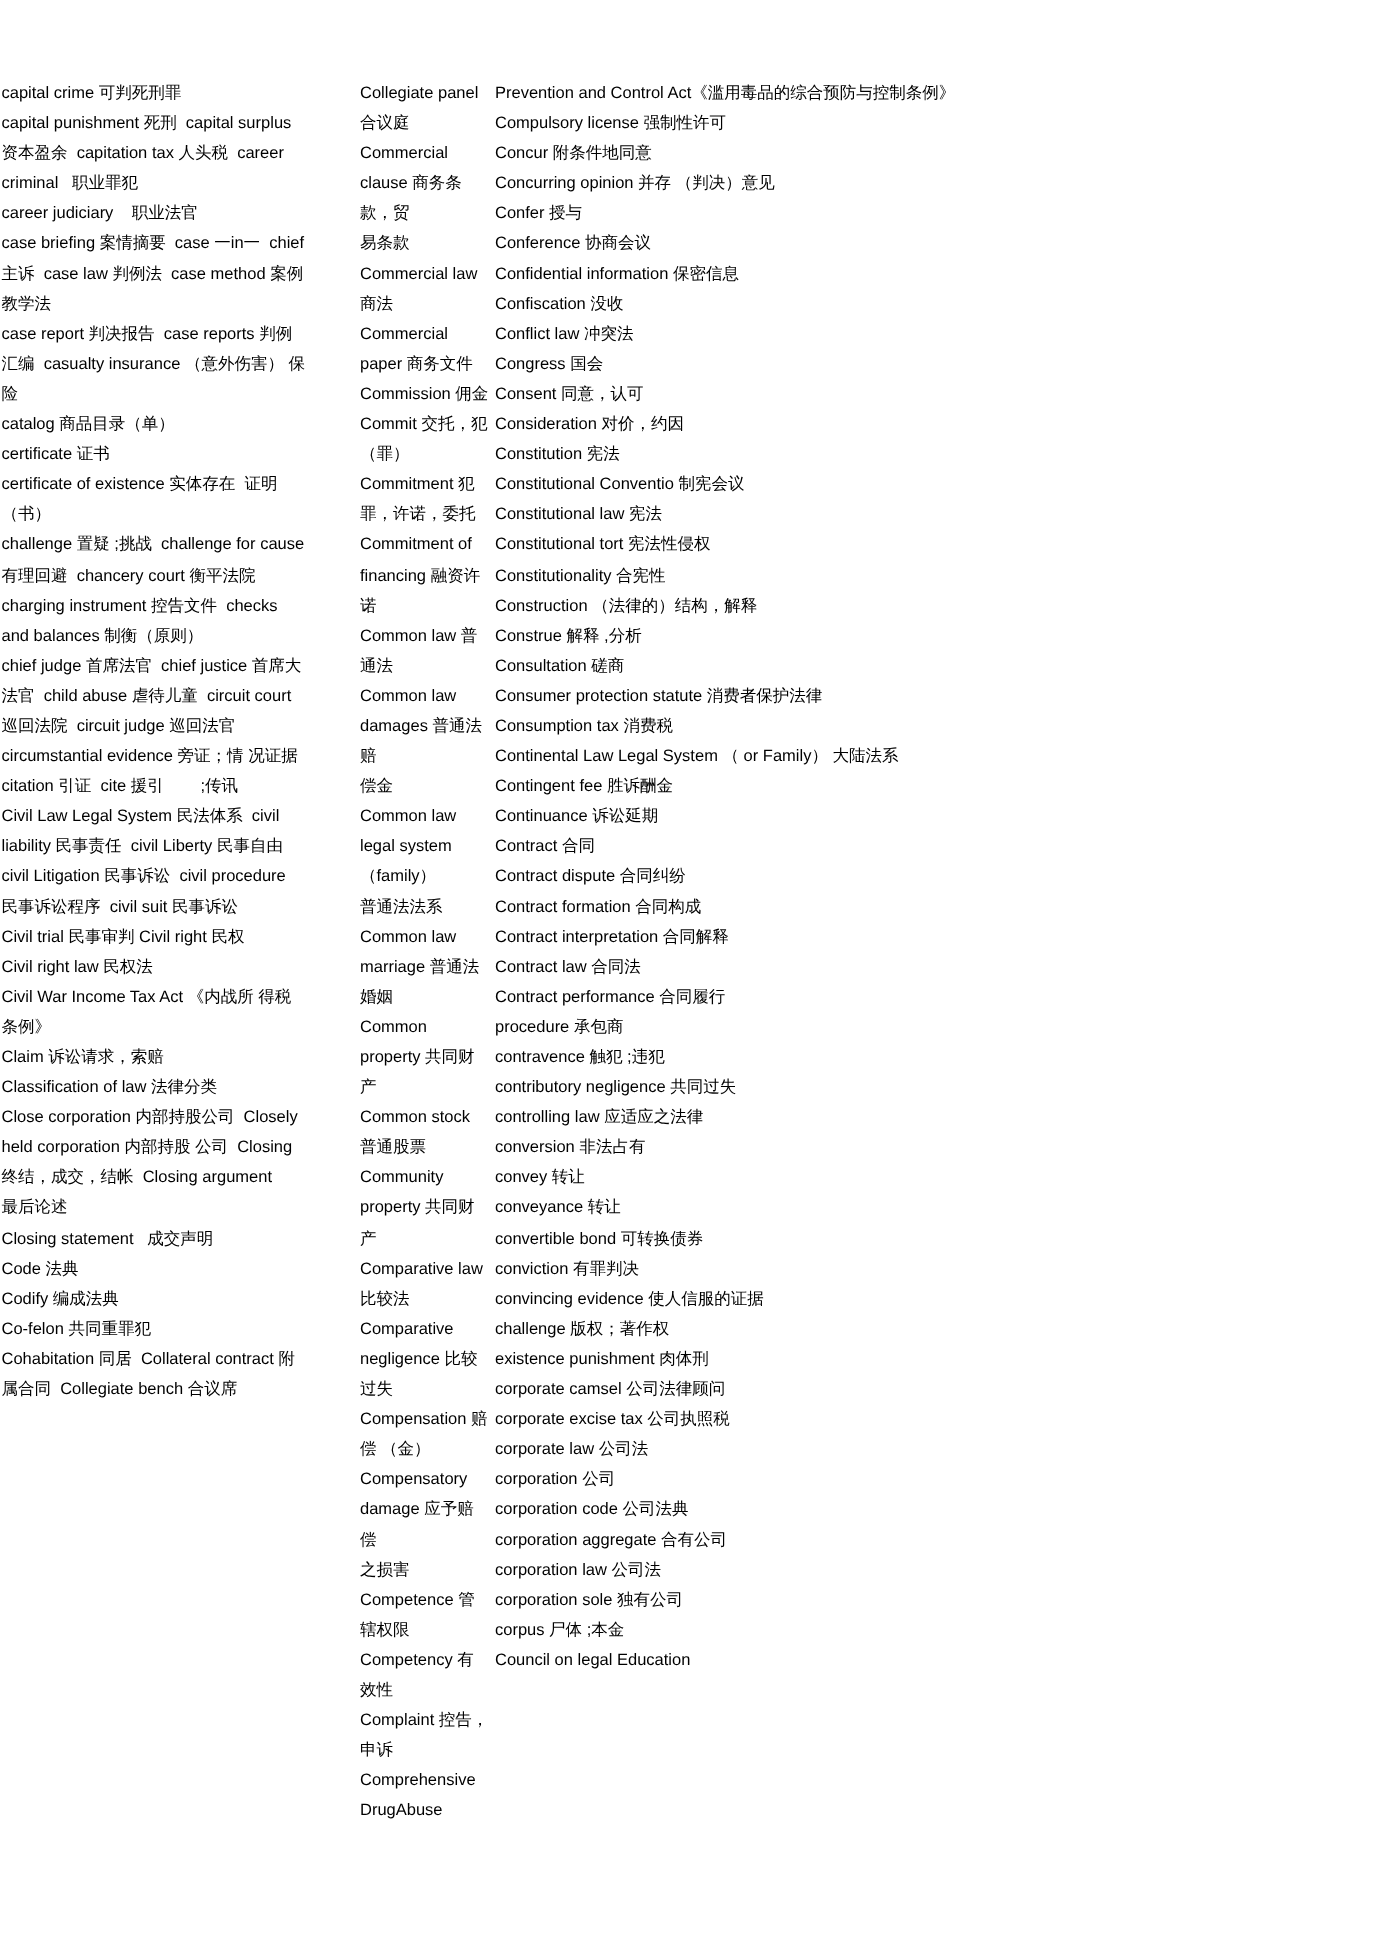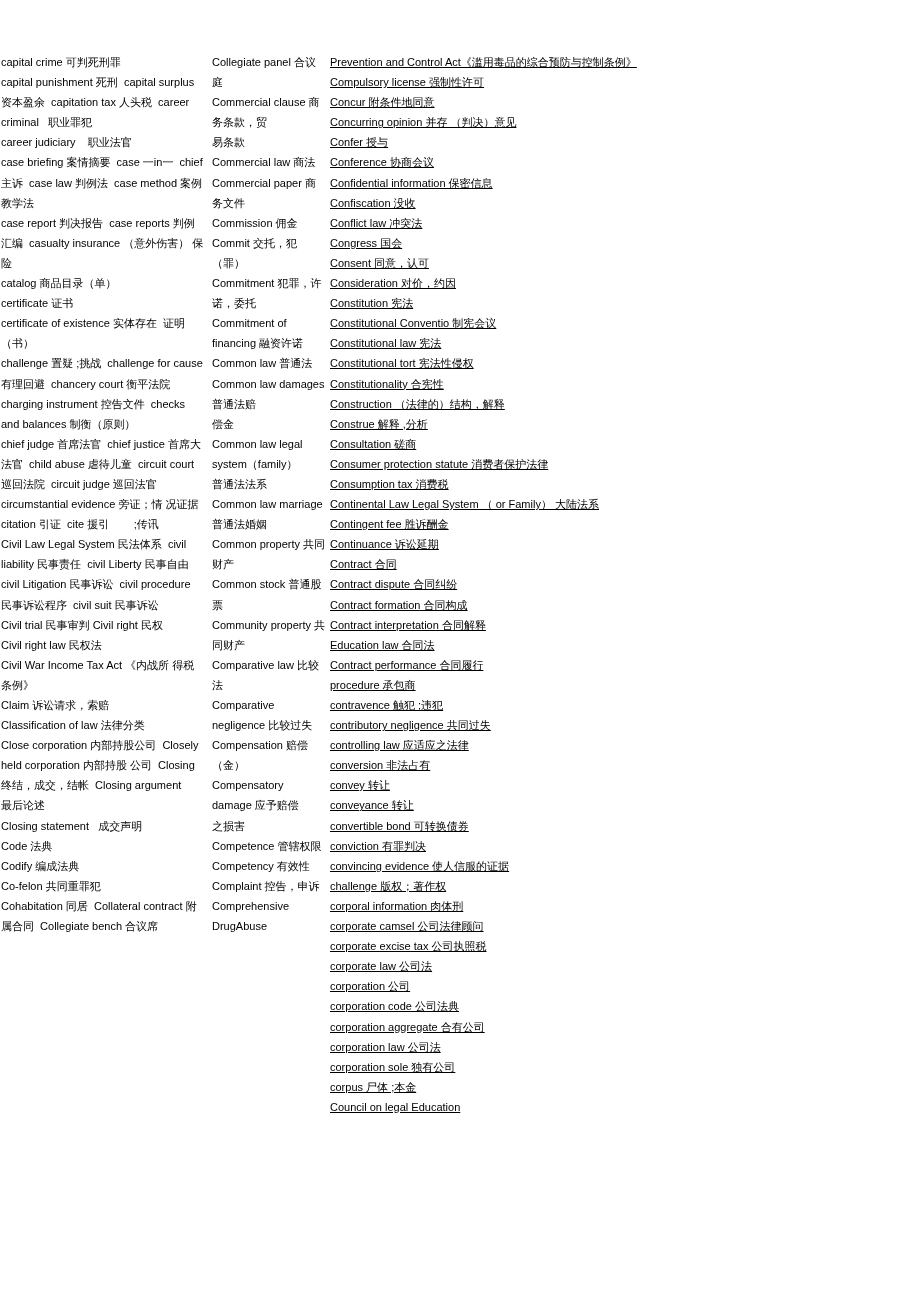--- a/index.html
+++ b/index.html
@@ -37,35 +37,35 @@
     padding-right: 2px;
   }
   .col-b {
     width: 122px;
     padding-left: 6px;
     padding-right: 2px;
   }
   .col-c {
     width: 590px;
     padding-left: 2px;
-    text-decoration: underline;
   }
   .entry {
     margin: 0;
     padding: 0;
     white-space: pre-wrap;
     word-wrap: break-word;
     overflow-wrap: break-word;
   }
   .entry.indent-right {
     text-align: left;
     padding-right: 18px;
   }
   .col-b .entry {
     word-break: break-word;
+    margin-left: 28px;
   }
 </style>
 </head>
 <body>
 
 <div class="page">
   <div class="columns">
     <div class="col col-a">
         <p class="entry">capital crime 可判死刑罪</p>
         <p class="entry">capital punishment 死刑  capital surplus 资本盈余  capitation tax 人头税  career criminal   职业罪犯</p>
@@ -144,34 +144,34 @@
         <p class="entry">Consultation 磋商</p>
         <p class="entry">Consumer protection statute 消费者保护法律</p>
         <p class="entry">Consumption tax 消费税</p>
         <p class="entry">Continental Law Legal System （ or Family） 大陆法系</p>
         <p class="entry">Contingent fee 胜诉酬金</p>
         <p class="entry">Continuance 诉讼延期</p>
         <p class="entry">Contract 合同</p>
         <p class="entry">Contract dispute 合同纠纷</p>
         <p class="entry">Contract formation 合同构成</p>
         <p class="entry">Contract interpretation 合同解释</p>
-        <p class="entry">Education law 合同法</p>
+        <p class="entry">Contract law 合同法</p>
         <p class="entry">Contract performance 合同履行</p>
         <p class="entry">procedure 承包商</p>
         <p class="entry">contravence 触犯 ;违犯</p>
         <p class="entry">contributory negligence 共同过失</p>
         <p class="entry">controlling law 应适应之法律</p>
         <p class="entry">conversion 非法占有</p>
         <p class="entry">convey 转让</p>
         <p class="entry">conveyance 转让</p>
         <p class="entry">convertible bond 可转换债券</p>
         <p class="entry">conviction 有罪判决</p>
         <p class="entry">convincing evidence 使人信服的证据</p>
         <p class="entry">challenge 版权；著作权</p>
-        <p class="entry">corporal information 肉体刑</p>
+        <p class="entry">existence punishment 肉体刑</p>
         <p class="entry">corporate camsel 公司法律顾问</p>
         <p class="entry">corporate excise tax 公司执照税</p>
         <p class="entry">corporate law 公司法</p>
         <p class="entry">corporation 公司</p>
         <p class="entry">corporation code 公司法典</p>
         <p class="entry">corporation aggregate 合有公司</p>
         <p class="entry">corporation law 公司法</p>
         <p class="entry">corporation sole 独有公司</p>
         <p class="entry">corpus 尸体 ;本金</p>
         <p class="entry">Council on legal Education</p>

